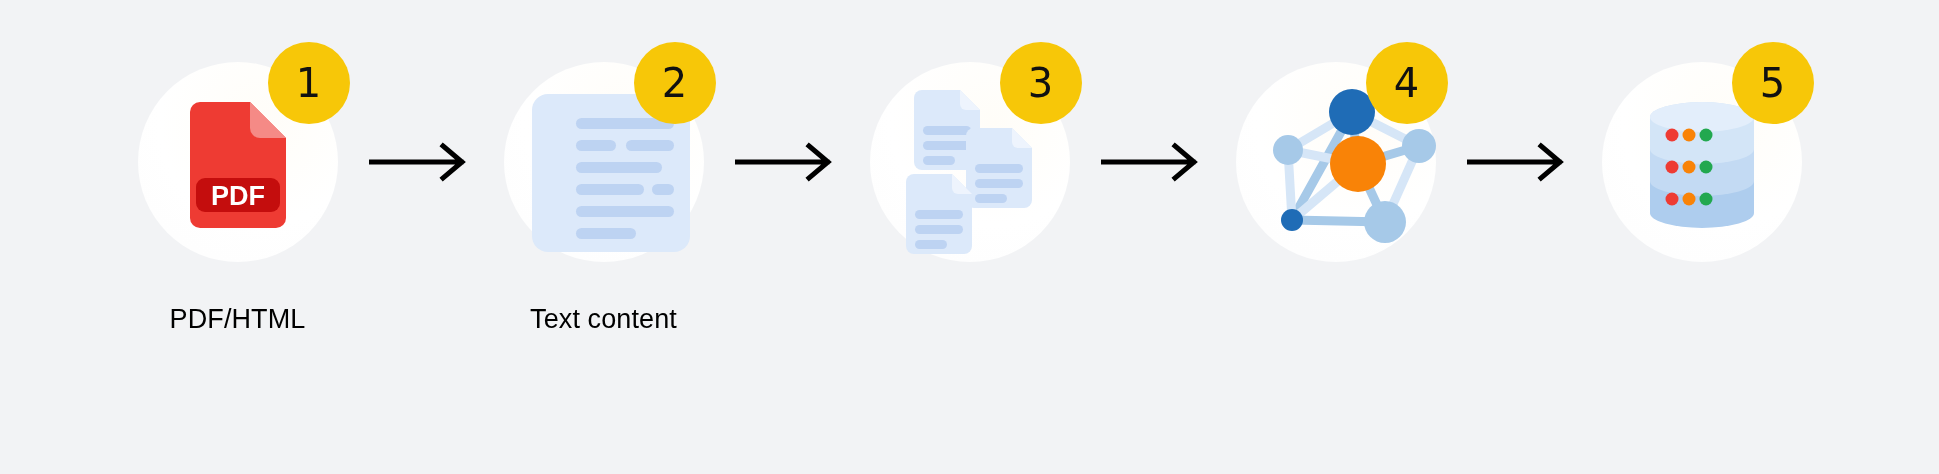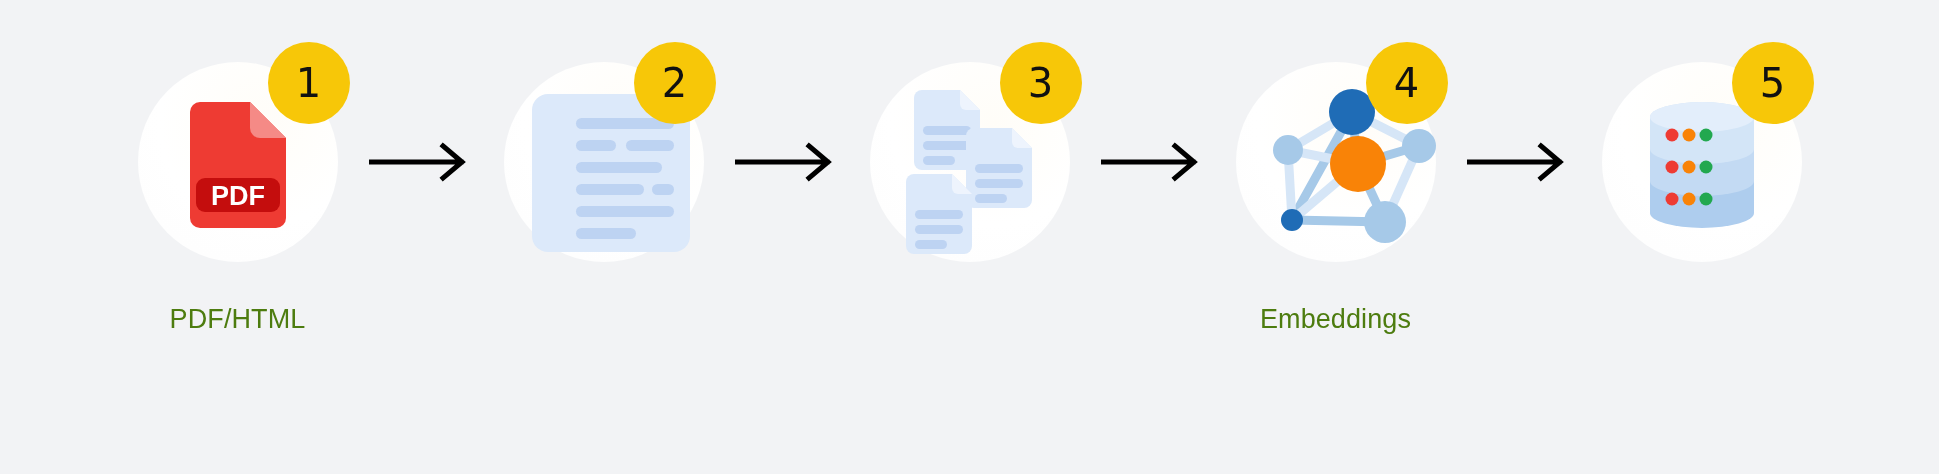--- a/index.html
+++ b/index.html
@@ -36,21 +36,21 @@
     position:absolute; right:6px; top:-2px;
     width:82px;height:82px;border-radius:50%;
     background:#f7c708;
     display:flex;align-items:center;justify-content:center;
     font-size:40px; color:#111; font-weight:400;
     font-family:"DejaVu Sans",sans-serif;
     z-index:5;
   }
   .caption{
     margin-top:24px;
-    font-size:27px; color:#4d7c0f; letter-spacing:.1px;
+    font-size:27px; color:#000000; letter-spacing:.1px;
     white-space:nowrap;
   }
   .arrow{
     flex:0 0 auto;
     width:116px; height:236px; margin-top:44px;
     display:flex;align-items:center;justify-content:center;
   }
   .arrow svg{display:block;}
 </style>
 </head>
@@ -88,20 +88,21 @@
               <rect x="108" y="56" width="48" height="11" rx="5.5" fill="#bdd3f2"></rect>
               <rect x="58" y="78" width="86" height="11" rx="5.5" fill="#bdd3f2"></rect>
               <rect x="58" y="100" width="68" height="11" rx="5.5" fill="#bdd3f2"></rect>
               <rect x="134" y="100" width="22" height="11" rx="5.5" fill="#bdd3f2"></rect>
               <rect x="58" y="122" width="98" height="11" rx="5.5" fill="#bdd3f2"></rect>
               <rect x="58" y="144" width="60" height="11" rx="5.5" fill="#bdd3f2"></rect>
             </g>
           </svg></div>
         <div class="badge" style="background: rgb(247, 199, 8);">2</div>
       </div>
+      <div class="caption">Text content</div>
     </div>
     <div class="arrow">
       <svg viewBox="0 0 104 40" width="104" height="40">
         <path d="M2,20 H92 M74,4 L93,20 L74,36" stroke="#000000" stroke-width="5" fill="none" stroke-linecap="square" stroke-linejoin="miter"></path>
       </svg>
     </div>
     <div class="step">
       <div class="disc-wrap">
         <div class="disc"></div>
         <div class="art"><svg viewBox="0 0 200 200" width="200" height="200">
@@ -156,21 +157,20 @@
               <circle cx="104" cy="44" r="23" fill="#1f6cb6"></circle>
               <circle cx="40" cy="82" r="15" fill="#a6c9e8"></circle>
               <circle cx="110" cy="96" r="28" fill="#f98307"></circle>
               <circle cx="171" cy="78" r="17" fill="#a6c9e8"></circle>
               <circle cx="44" cy="152" r="11" fill="#1f6cb6"></circle>
               <circle cx="137" cy="154" r="21" fill="#a6c9e8"></circle>
             </g>
           </svg></div>
         <div class="badge" style="background: rgb(247, 199, 8);">4</div>
       </div>
-      <div class="caption">Embeddings</div>
     </div>
     <div class="arrow">
       <svg viewBox="0 0 104 40" width="104" height="40">
         <path d="M2,20 H92 M74,4 L93,20 L74,36" stroke="#000000" stroke-width="5" fill="none" stroke-linecap="square" stroke-linejoin="miter"></path>
       </svg>
     </div>
     <div class="step">
       <div class="disc-wrap">
         <div class="disc"></div>
         <div class="art"><svg viewBox="0 0 200 200" width="200" height="200">

